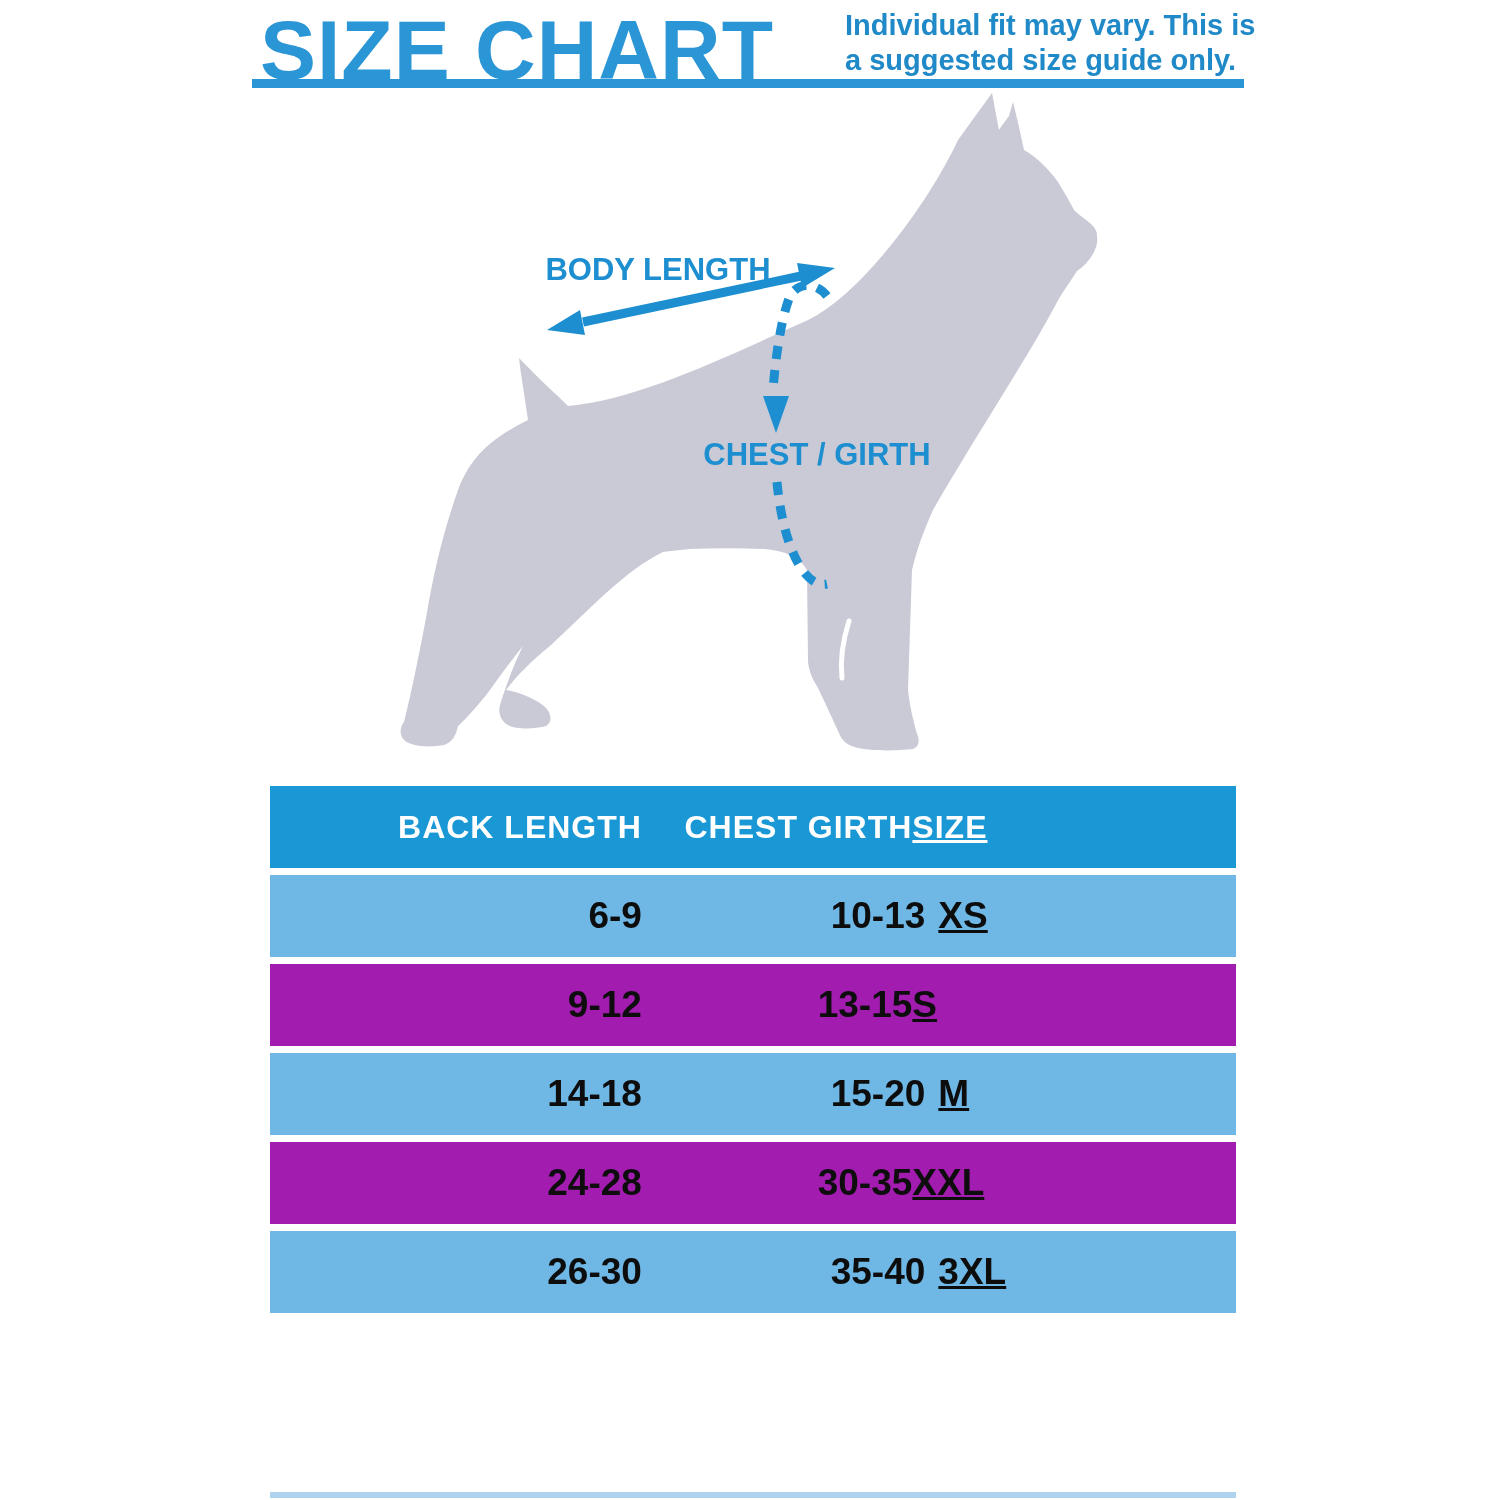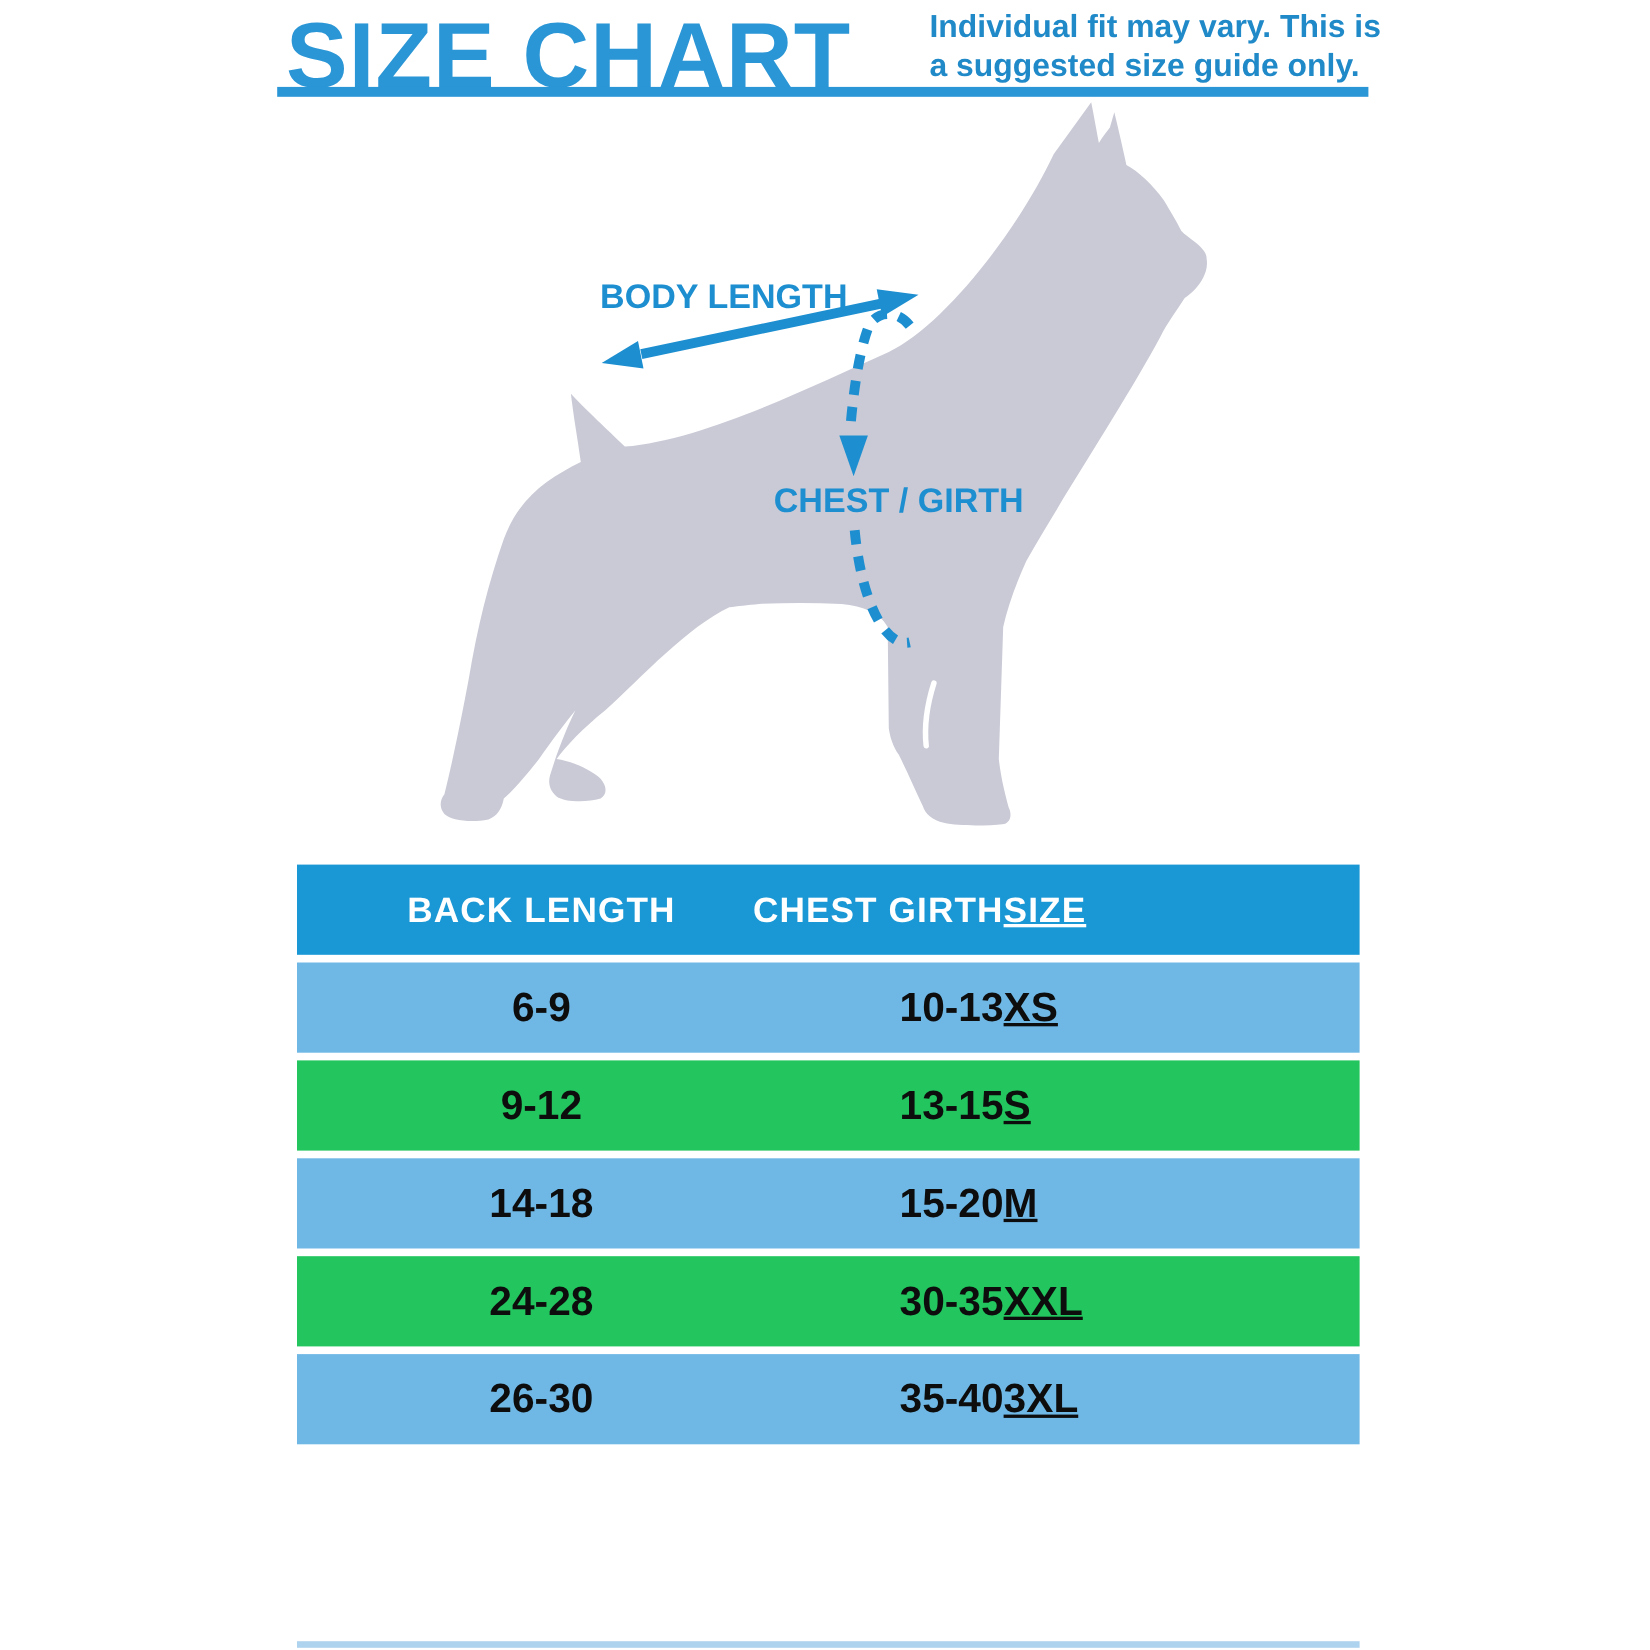--- a/index.html
+++ b/index.html
@@ -15,23 +15,23 @@
 
   
   #dog-svg{position:absolute;left:380px;top:90px;width:740px;height:700px;}
   .diagram-label{font-family:"Liberation Sans", sans-serif;font-weight:bold;font-size:31px;fill:#1d8fd0;}
 
   
   #size-table{position:absolute;left:270px;top:786px;width:966px;}
   .t-row{display:flex;align-items:center;height:82px;margin-bottom:7px;
          font-weight:bold;color:#0d0d0d;font-size:37px;}
   .t-row.head{background:#1a98d5;color:#ffffff;font-size:32px;letter-spacing:1px;}
-  .t-row.odd{background:#6fb8e6;}
-  .t-row.even{background:#22c55e;}
-  .c1{width:31%;margin-left:7.5%;text-align:center;}
+  .t-row.odd{background:#6fb8e6;gap:13px;}
+  .t-row.even{background:#a21caf;}
+  .c1{width:31%;margin-left:7.5%;text-align:right;}
   .c2{width:28%;text-align:right;}
   .c3{width:25%;text-align:left;text-decoration:underline;}
   #table-bottom-strip{position:absolute;left:270px;top:1492px;width:966px;height:6px;background:#aed3ee;}
 </style>
 </head>
 <body>
 
 <div id="page">
 
   <div id="title">SIZE CHART</div>

